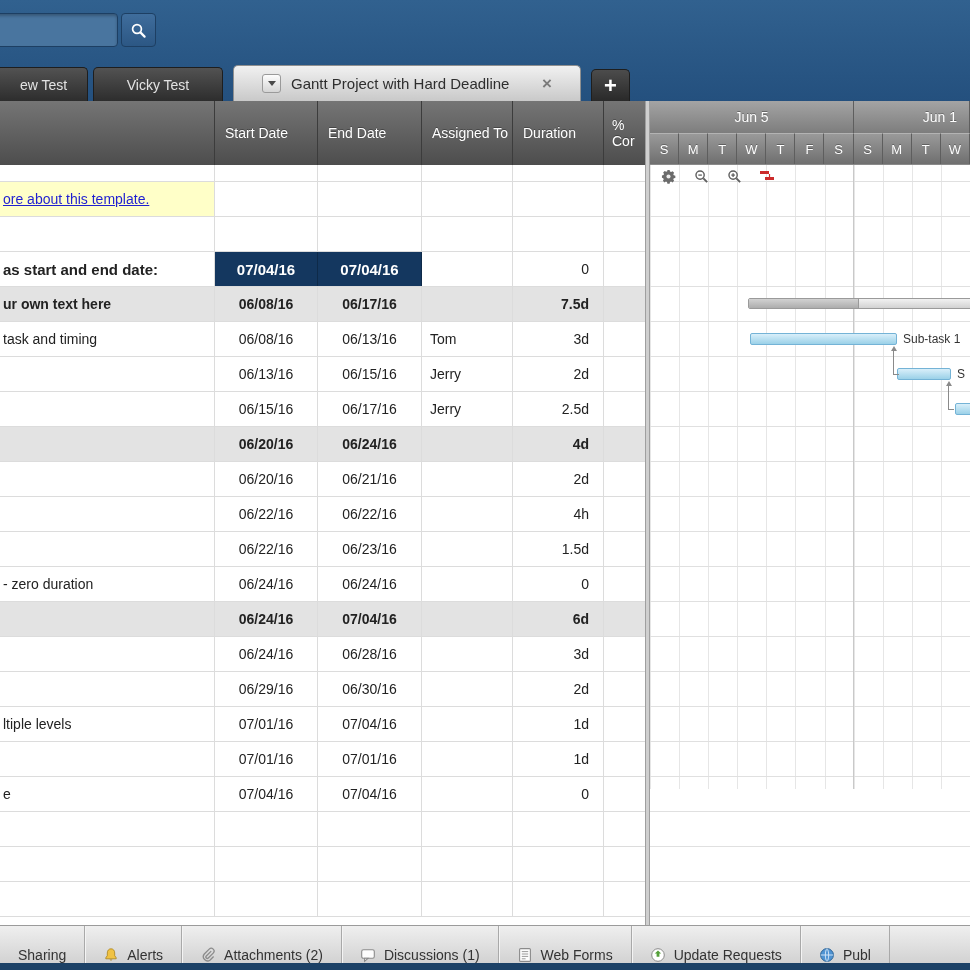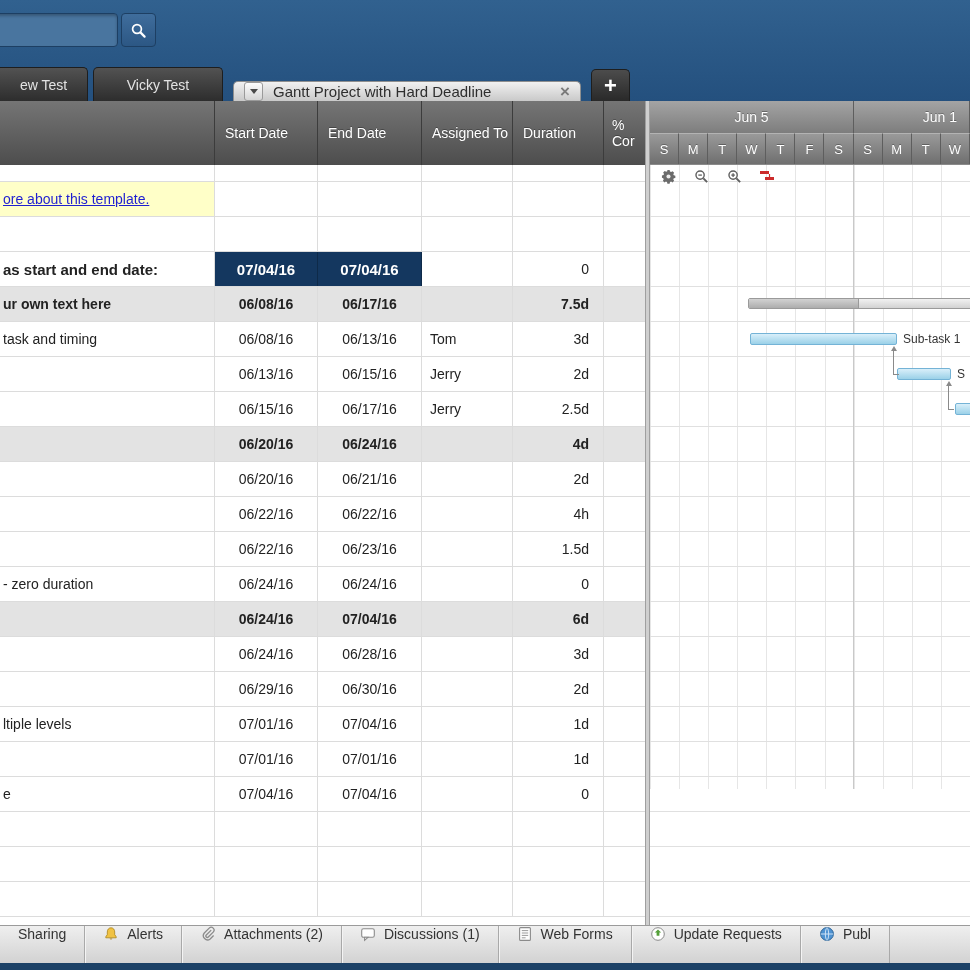--- a/index.html
+++ b/index.html
@@ -15,22 +15,22 @@
     box-shadow:inset 0 2px 3px rgba(0,0,0,.25);color:#fff;font-size:14px;padding:0 8px;
     font-family:"Liberation Sans",sans-serif}
   .search-btn{position:absolute;left:121px;top:13px;width:35px;height:34px;cursor:pointer;
     background:linear-gradient(#3f6d9c,#2c5784);border:1px solid #1d3f63;border-radius:4px;
     display:flex;align-items:center;justify-content:center}
   .tab{position:absolute;bottom:0;height:34px;display:flex;align-items:center;justify-content:center;
     background:linear-gradient(#525252,#2d2d2d);color:#e3e3e3;font-size:14px;cursor:pointer;
     border:1px solid #1e1e1e;border-bottom:none;border-radius:5px 5px 0 0;overflow:hidden;white-space:nowrap}
   .tab1{left:0;width:88px;border-left:none;border-radius:0 5px 0 0}
   .tab2{left:93px;width:130px}
-  .tab-active{left:233px;width:348px;height:20px;background:linear-gradient(#f1f1f1,#c9c9c9);
-    color:#2e2e2e;border-color:#8f8f8f;justify-content:flex-start;gap:10px;padding:0 10px;font-size:15px}
+  .tab-active{left:233px;width:348px;height:36px;background:linear-gradient(#f1f1f1,#c9c9c9);
+    color:#2e2e2e;border-color:#8f8f8f;justify-content:flex-start;gap:10px;padding:0 28px;font-size:15px}
   .tab-menu{width:19px;height:19px;flex:0 0 auto;cursor:pointer;
     background:linear-gradient(#fdfdfd,#d5d5d5);border:1px solid #9a9a9a;border-radius:3px;
     display:flex;align-items:center;justify-content:center}
   .caret{width:0;height:0;border-left:4px solid transparent;border-right:4px solid transparent;
     border-top:5px solid #4a4a4a}
   .tab-label{flex:1;text-align:left;overflow:hidden;white-space:nowrap}
   .tab-close{color:#7a7a7a;font-size:17px;font-weight:bold;cursor:pointer;flex:0 0 auto}
   .tab-add{position:absolute;bottom:0;left:591px;width:39px;height:32px;cursor:pointer;
     display:flex;align-items:center;justify-content:center;color:#fff;font-size:22px;font-weight:bold;
     background:linear-gradient(#4c4c4c,#292929);border:1px solid #1e1e1e;border-bottom:none;
@@ -94,21 +94,21 @@
   .bar.summary .fill{height:100%;background:linear-gradient(#d2d2d2,#adadad);border-right:1px solid #9a9a9a}
   .bar-label{position:absolute;font-size:12px;color:#333;white-space:nowrap;height:14px;line-height:14px}
   .conn-v{position:absolute;width:1px;background:#8a8a8a}
   .conn-h{position:absolute;height:1px;background:#8a8a8a}
   .conn-a{position:absolute;width:0;height:0;border-left:3px solid transparent;
     border-right:3px solid transparent;border-bottom:5px solid #8a8a8a}
 
   
   .bottombar{position:absolute;top:925px;left:0;width:970px;height:38px;display:flex;
     background:linear-gradient(#efefef,#d2d2d2);border-top:1px solid #9b9b9b;overflow:hidden}
-  .bitem{display:flex;align-items:flex-start;gap:8px;padding:0 18px;border-right:1px solid #a9a9a9;
+  .bitem{display:flex;align-items:flex-end;gap:8px;padding:0 18px;border-right:1px solid #a9a9a9;
     font-size:14px;color:#333;white-space:nowrap;cursor:pointer}
   .bitem + .bitem{box-shadow:inset 1px 0 0 #f4f4f4}
   .bicon{display:flex;align-items:center}
   .bottom-edge{position:absolute;top:963px;left:0;width:970px;height:7px;background:#1c4166}
 </style>
 </head>
 <body>
 
 <div class="app">
 

